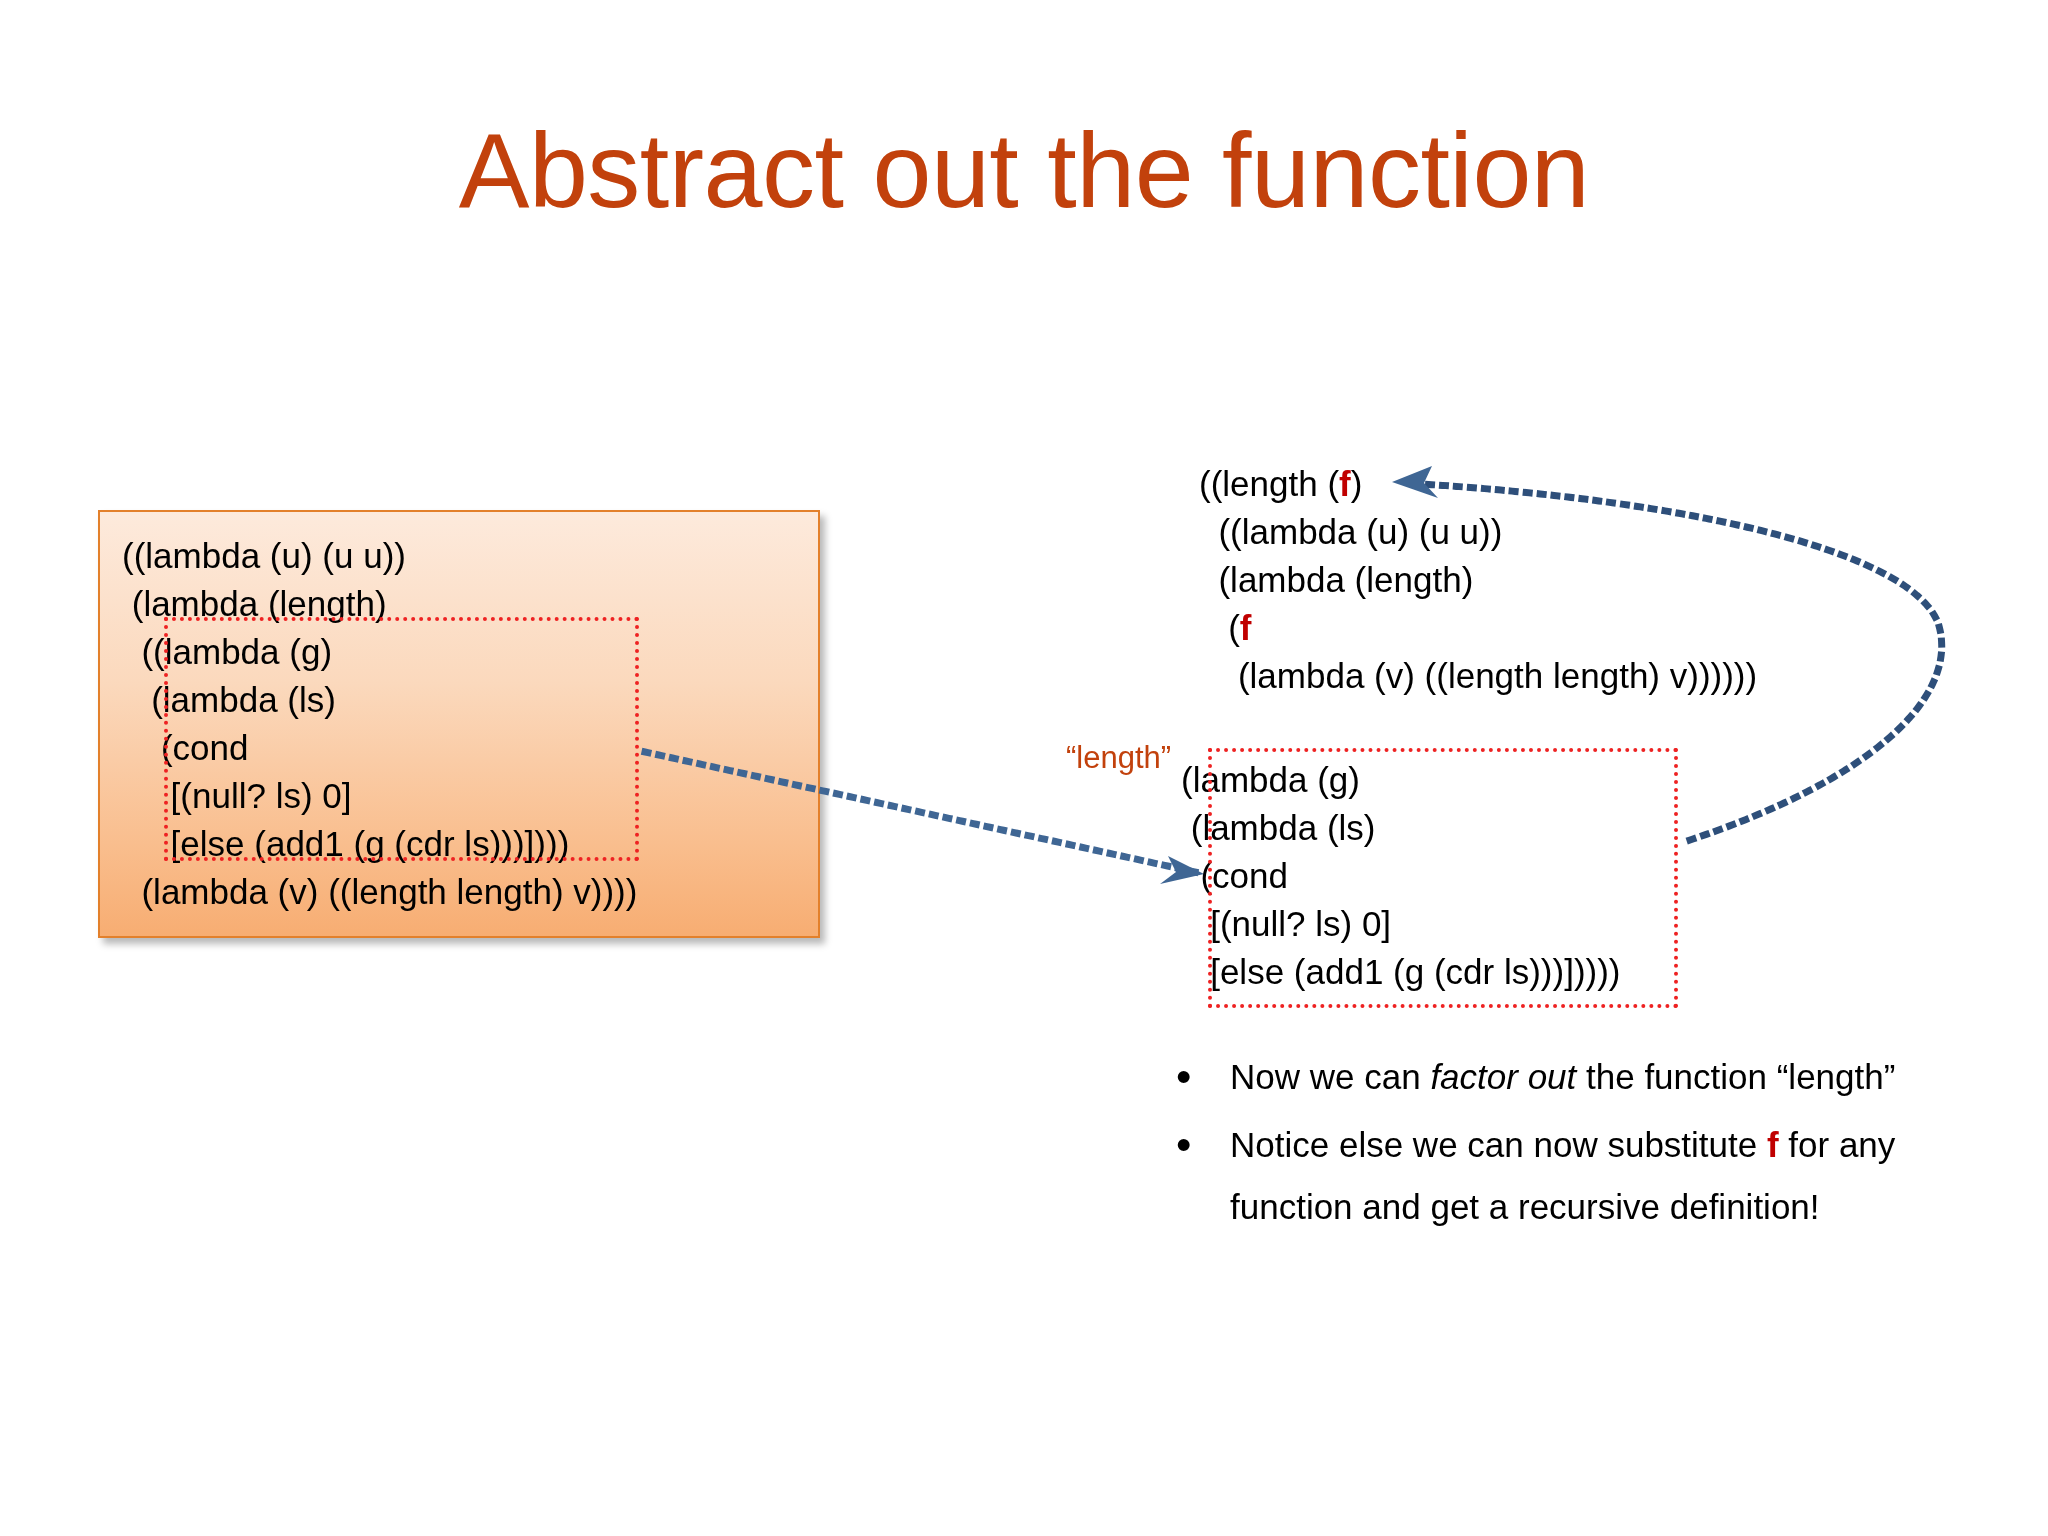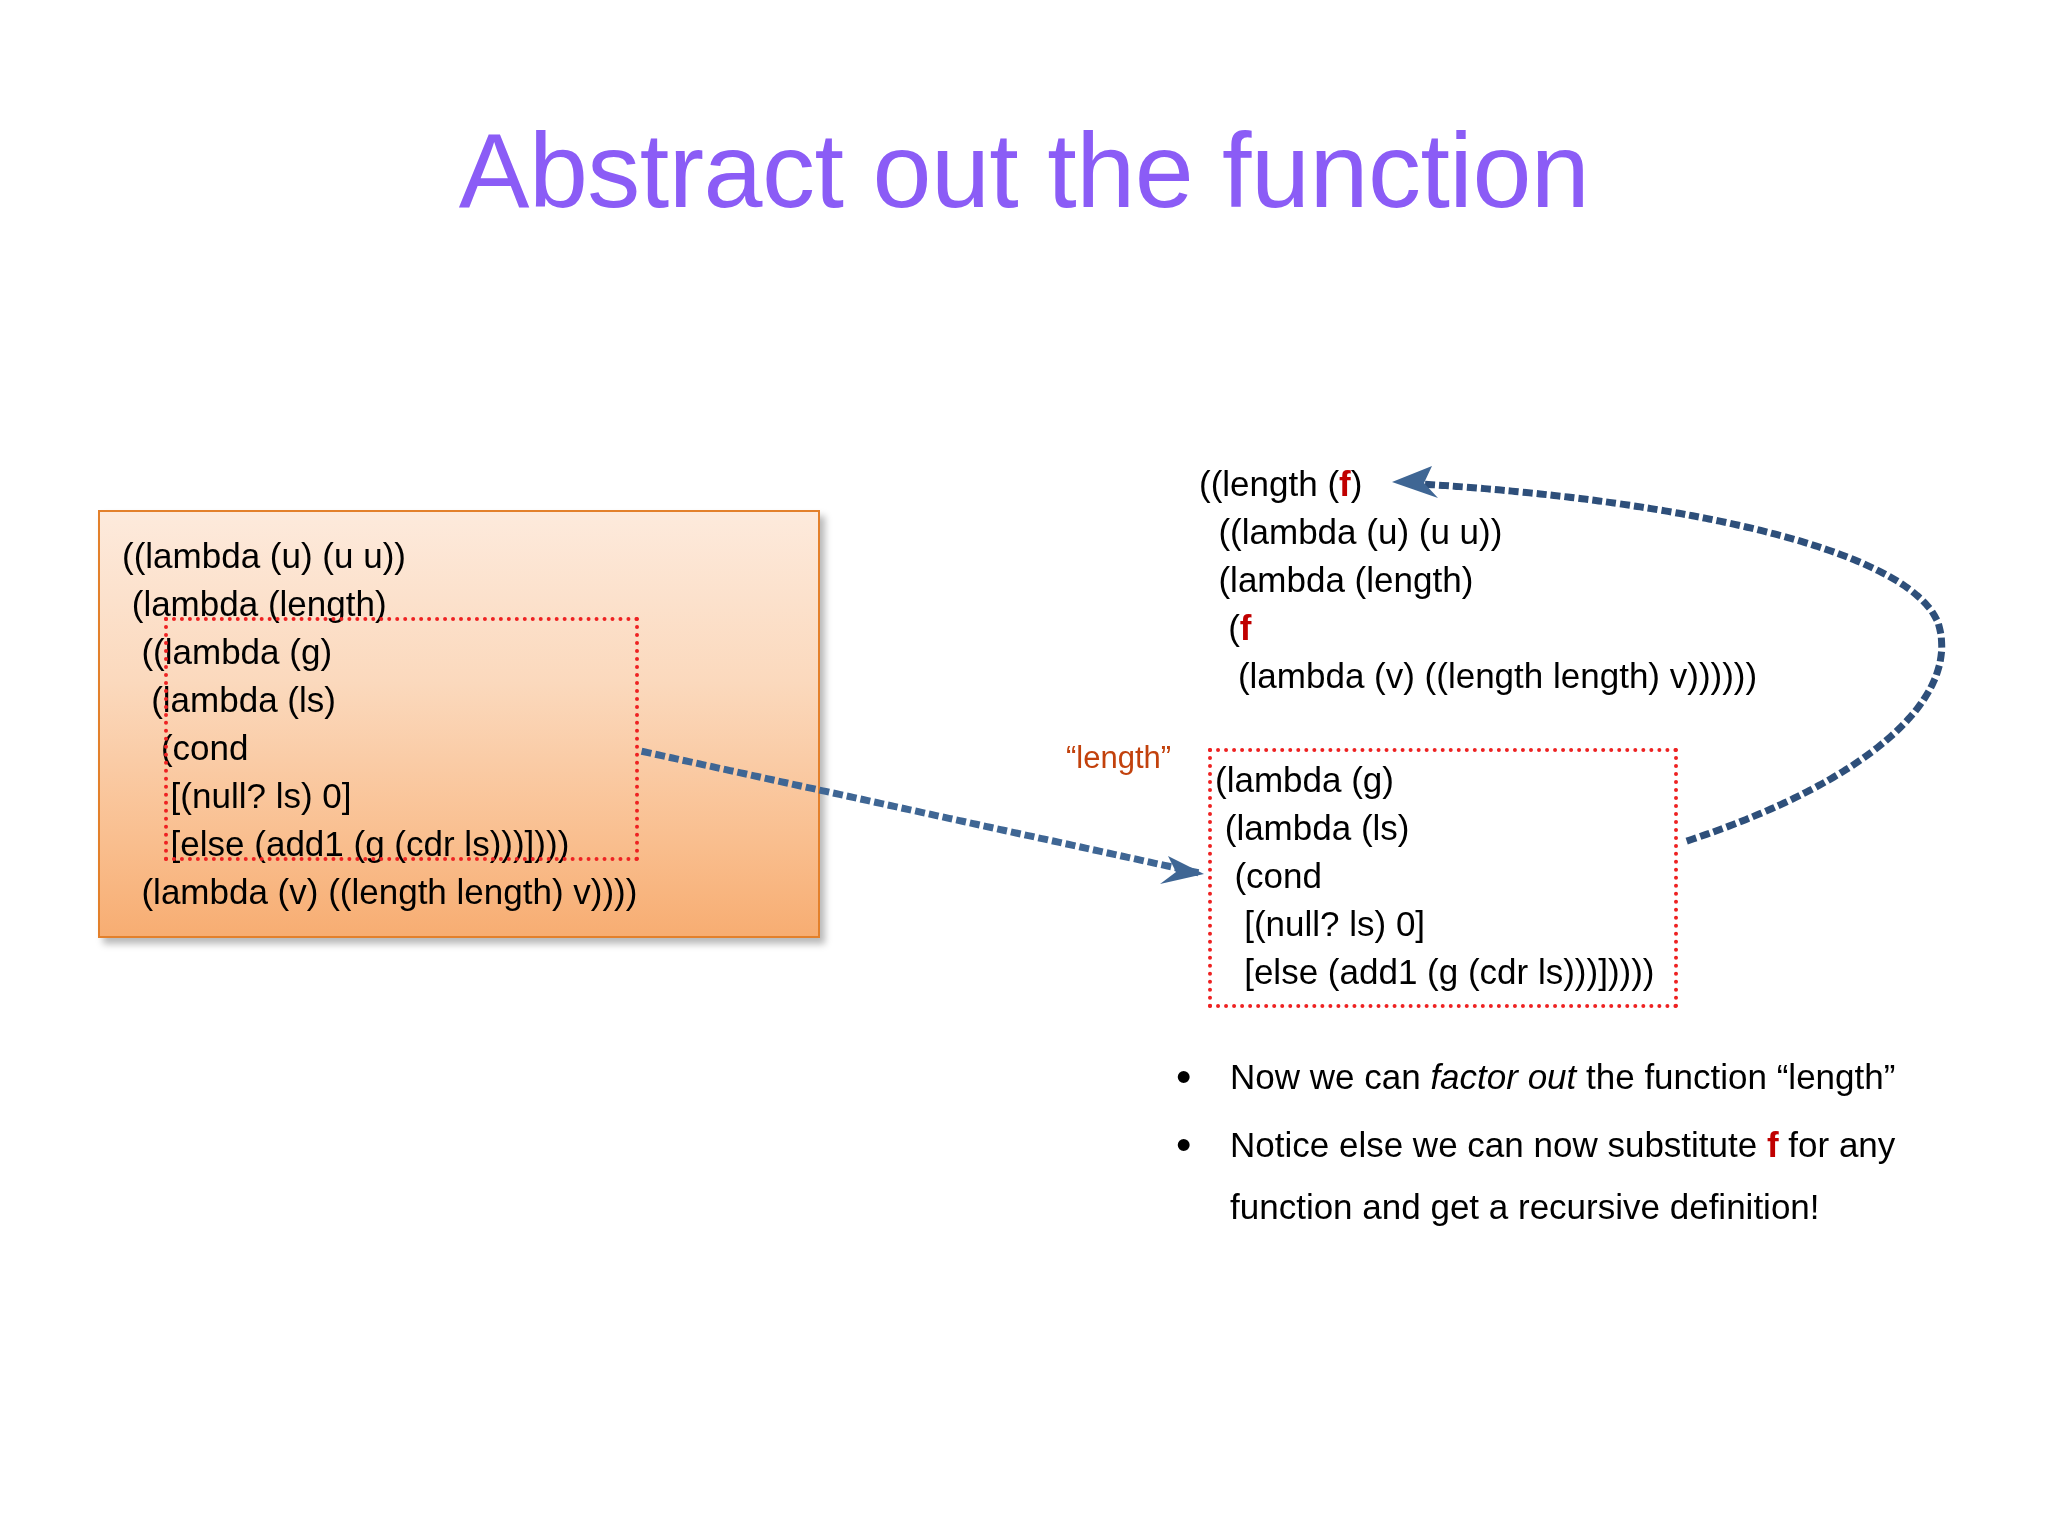--- a/index.html
+++ b/index.html
@@ -20,21 +20,21 @@
 
   
   #title {
     position: absolute;
     left: 0; top: 112px;
     width: 2048px;
     text-align: center;
     font-size: 106px;
     line-height: 1.1;
     font-weight: 400;
-    color: #8b5cf6;
+    color: #c2410c;
     letter-spacing: -0.5px;
     white-space: nowrap;
   }
 
   
   #left-panel {
     position: absolute;
     left: 98px; top: 510px;
     width: 722px; height: 428px;
     background: linear-gradient(to bottom, #fdeadc 0%, #fbd9bd 40%, #f9be8e 78%, #f7ad72 100%);
@@ -71,21 +71,21 @@
     background: transparent;
   }
 
   
   #right-code-top {
     position: absolute;
     left: 1199px; top: 460px;
   }
   #right-code-bottom {
     position: absolute;
-    left: 1215px; top: 756px;
+    left: 1181px; top: 756px;
   }
   .redf {
     color: #c00000;
     font-weight: bold;
   }
 
   
   #length-caption {
     position: absolute;
     left: 1066px; top: 740px;

